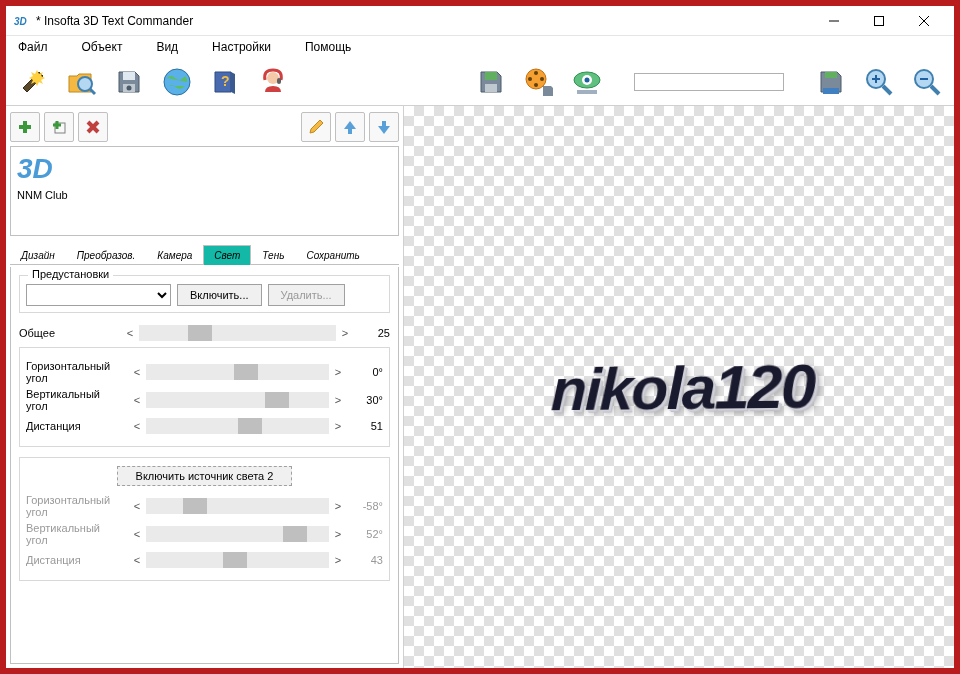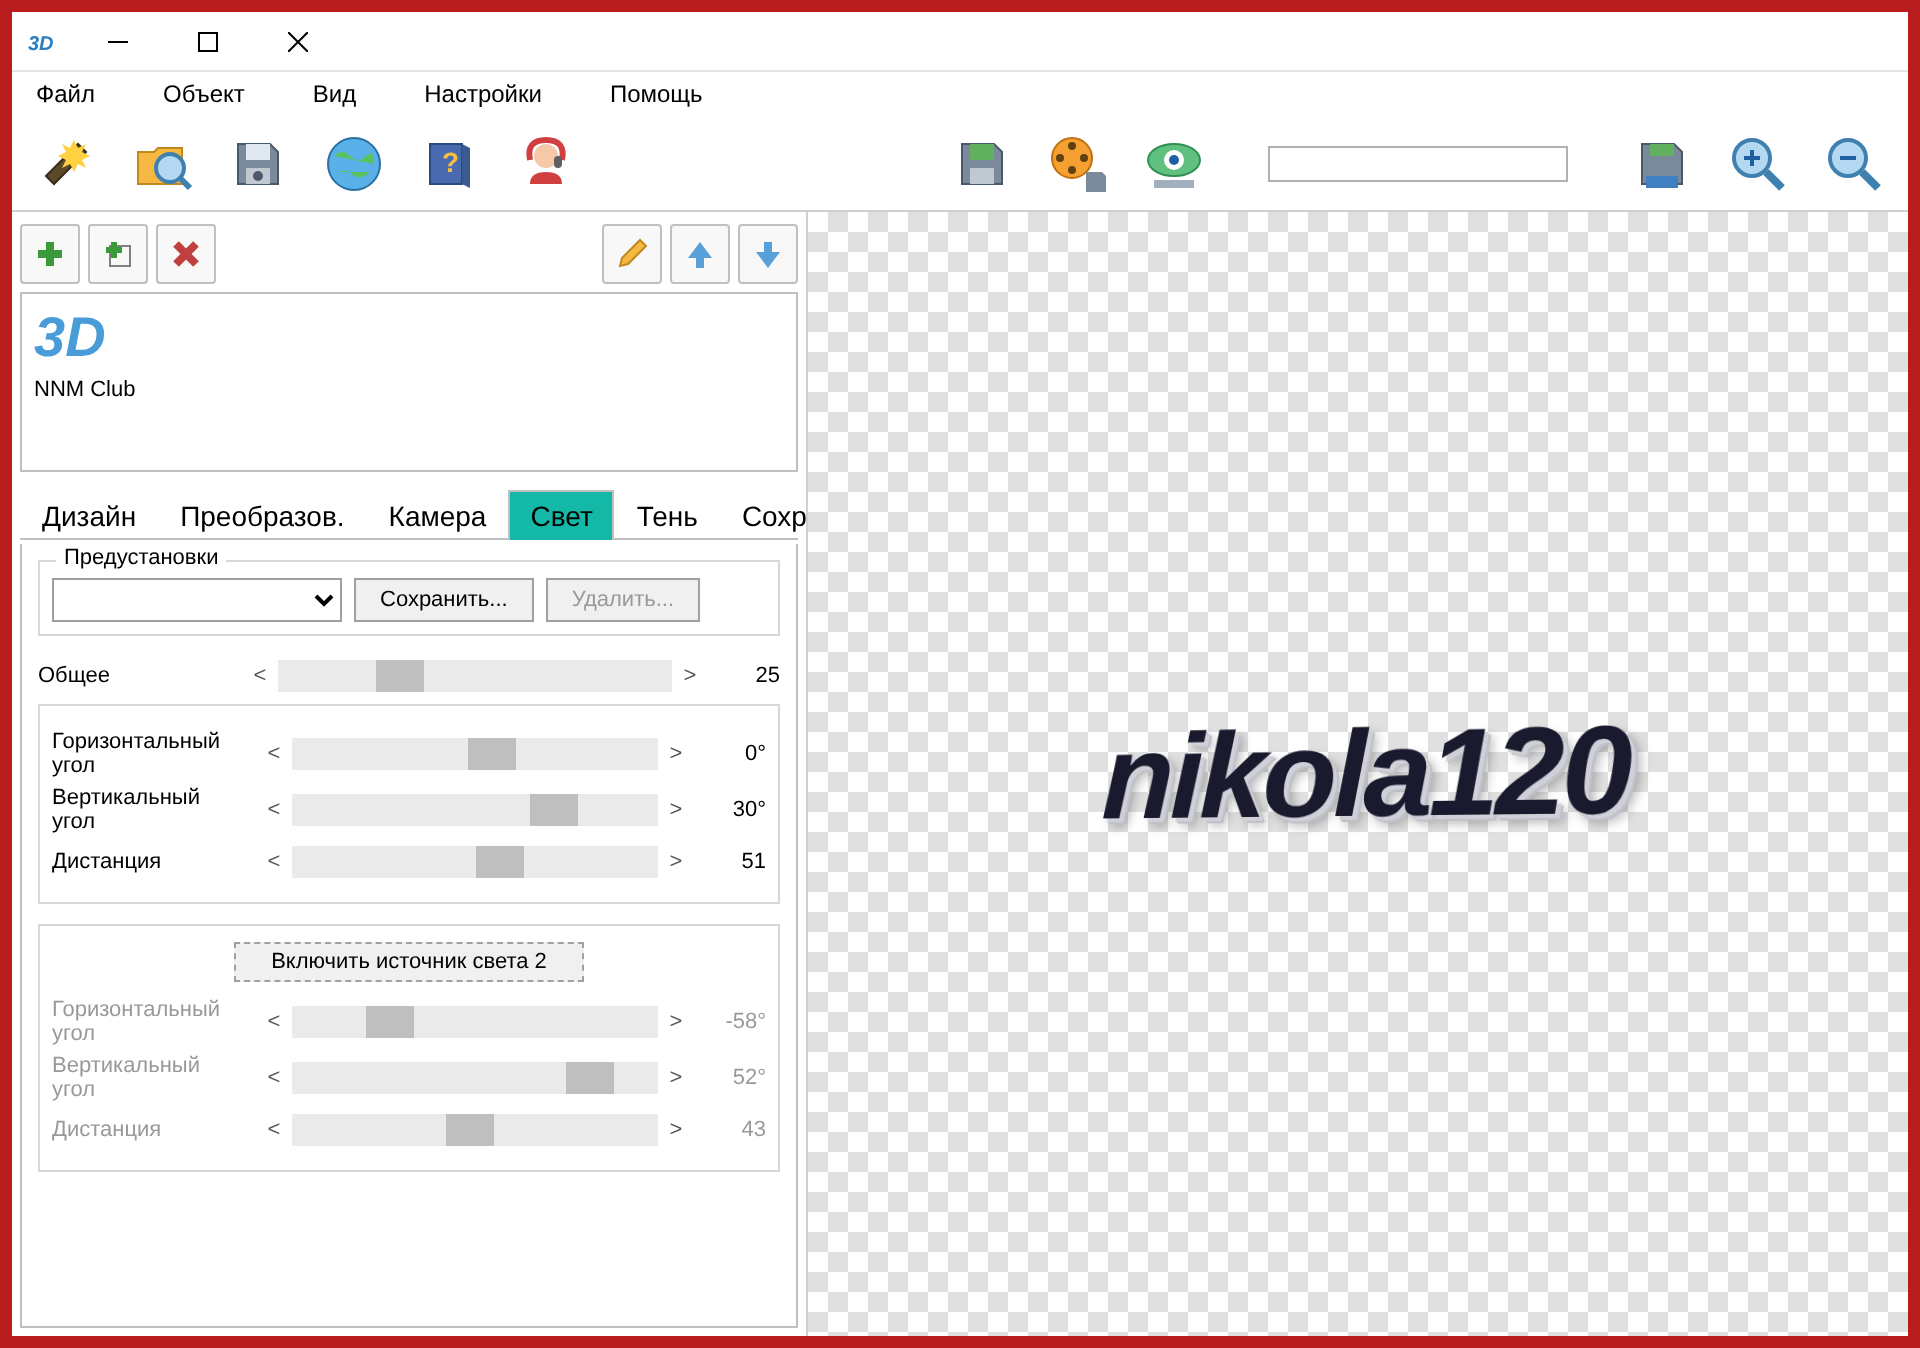--- a/index.html
+++ b/index.html
@@ -19,21 +19,21 @@
   .progress-box { width: 150px; height: 18px; border: 1px solid #b0b0b0; background: #fff; }
   .main { flex: 1; display: flex; overflow: hidden; }
   .left-panel { width: 398px; border-right: 1px solid #d0d0d0; display: flex; flex-direction: column; padding: 4px; gap: 2px; overflow-y: auto; }
   .layer-toolbar { display: flex; gap: 4px; height: 34px; align-items: center; }
   .layer-btn { width: 30px; height: 30px; border: 1px solid #c0c0c0; background: #f8f8f8; display: flex; align-items: center; justify-content: center; cursor: pointer; border-radius: 2px; }
   .layer-spacer { flex: 1; }
   .preview-box { height: 90px; border: 1px solid #c0c0c0; padding: 6px; background: #fff; }
   .preview-3d { font-size: 28px; font-weight: bold; font-style: italic; color: #4a9cd8; }
   .preview-label { font-size: 11px; margin-top: 4px; }
   .tabs { display: flex; border-bottom: 1px solid #c0c0c0; margin-top: 6px; }
-  .tab { padding: 4px 10px; border: 1px solid transparent; border-bottom: none; cursor: pointer; font-size: 14px; position: relative; top: 1px; }
+  .tab { padding: 4px 10px; border: 1px solid transparent; border-bottom: none; cursor: pointer; font-size: 10px; position: relative; top: 1px; font-style: italic; }
   .tab.active { border-color: #c0c0c0; background: #14b8a6; }
   .tab-content { border: 1px solid #c0c0c0; border-top: none; padding: 8px; flex: 1; }
   .group { border: 1px solid #d8d8d8; padding: 8px 6px 6px; margin-bottom: 10px; position: relative; }
   .group-title { position: absolute; top: -8px; left: 8px; background: #fff; padding: 0 4px; font-size: 11px; }
   .preset-row { display: flex; gap: 6px; align-items: center; }
   .preset-select { flex: 1; max-width: 145px; height: 22px; border: 1px solid #a0a0a0; background: #fff; }
   .btn { height: 22px; padding: 0 12px; border: 1px solid #a0a0a0; background: #f0f0f0; cursor: pointer; font-size: 11px; }
   .btn.disabled { color: #999; cursor: default; }
   .slider-row { display: flex; align-items: center; gap: 6px; margin: 4px 0; }
   .slider-label { width: 98px; font-size: 11px; }
@@ -61,20 +61,21 @@
 </head>
 <body>
 
 <div class="window">
   <div class="titlebar">
     <span class="titlebar-icon">
       <svg width="16" height="16" viewBox="0 0 16 16">
           <text x="0" y="12" font-size="10" font-weight="bold" fill="#2a7fc0" font-style="italic">3D</text>
         </svg>
     </span>
+    <span class="titlebar-text">* Insofta 3D Text Commander</span>
     <div class="titlebar-controls">
       <div class="tb-btn">
           <svg width="10" height="10">
             <line x1="0" y1="5" x2="10" y2="5" stroke="#000"></line>
           </svg>
         </div>
       <div class="tb-btn">
           <svg width="10" height="10">
             <rect x="0.5" y="0.5" width="9" height="9" fill="none" stroke="#000"></rect>
           </svg>
@@ -245,21 +246,21 @@
         <div class="tab active">Свет</div>
         <div class="tab">Тень</div>
         <div class="tab">Сохранить</div>
       </div>
 
       <div class="tab-content">
         <div class="group">
           <div class="group-title">Предустановки</div>
           <div class="preset-row">
             <select class="preset-select"></select>
-            <button class="btn">Сохранить...</button>
+            <button class="btn">Включить...</button>
             <button class="btn disabled">Удалить...</button>
           </div>
         </div>
 
         <div class="slider-row">
           <div class="slider-label">Общее</div>
           <div class="slider-track">
             <span class="slider-arrows">&lt;</span>
             <div class="slider-bg">
                 <div class="slider-thumb" style="left:25%"></div>

